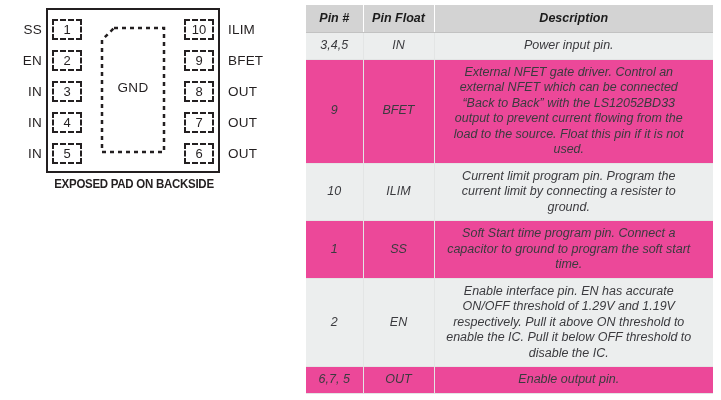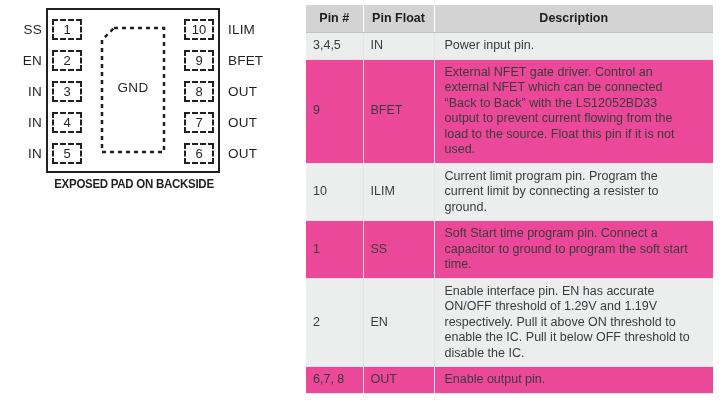--- a/index.html
+++ b/index.html
@@ -96,20 +96,21 @@
     transform: scaleX(0.92);
     transform-origin: center top;
   }
 
   
   #pin-table-wrap {
     position: absolute;
     left: 306px;
     top: 5px;
     width: 407px;
+    font-style: italic;
   }
   table.pin-table {
     border-collapse: collapse;
     width: 407px;
     table-layout: fixed;
     font-size: 12.5px;
     color: #3b3b3f;
   }
   table.pin-table col.c-pin  { width: 57px; }
   table.pin-table col.c-name { width: 71px; }
@@ -121,21 +122,21 @@
     font-size: 12.5px;
     color: #1c1c1c;
     text-align: center;
     padding: 6px 4px 7px 4px;
     border-right: 1px solid #ffffff;
     border-bottom: 1px solid #c2c2c2;
   }
   table.pin-table th:last-child { border-right: none; }
 
   table.pin-table td {
-    text-align: left;
+    text-align: center;
     vertical-align: middle;
     padding: 5px 7px;
     border-right: 1px solid #e3e5e5;
     border-bottom: 1px solid #e3e5e5;
     line-height: 15.5px;
   }
   table.pin-table td:last-child { border-right: none; }
   table.pin-table tr.odd  td { background: #eceeee; }
   table.pin-table tr.even td { background: #ec4899; }
   table.pin-table td.desc { padding-left: 10px; padding-right: 20px; }
@@ -215,19 +216,19 @@
         <td>1</td>
         <td>SS</td>
         <td class="desc">Soft Start time program pin. Connect a capacitor to ground to program the soft start time.</td>
       </tr>
       <tr class="odd">
         <td>2</td>
         <td>EN</td>
         <td class="desc">Enable interface pin. EN has accurate ON/OFF threshold of 1.29V and 1.19V respectively. Pull it above ON threshold to enable the IC. Pull it below OFF threshold to disable the IC.</td>
       </tr>
       <tr class="even">
-        <td>6,7, 8</td>
+        <td>6,7, 5</td>
         <td>OUT</td>
         <td class="desc">Enable output pin.</td>
       </tr>
     </tbody>
   </table>
 </div>
 
 </body></html>

